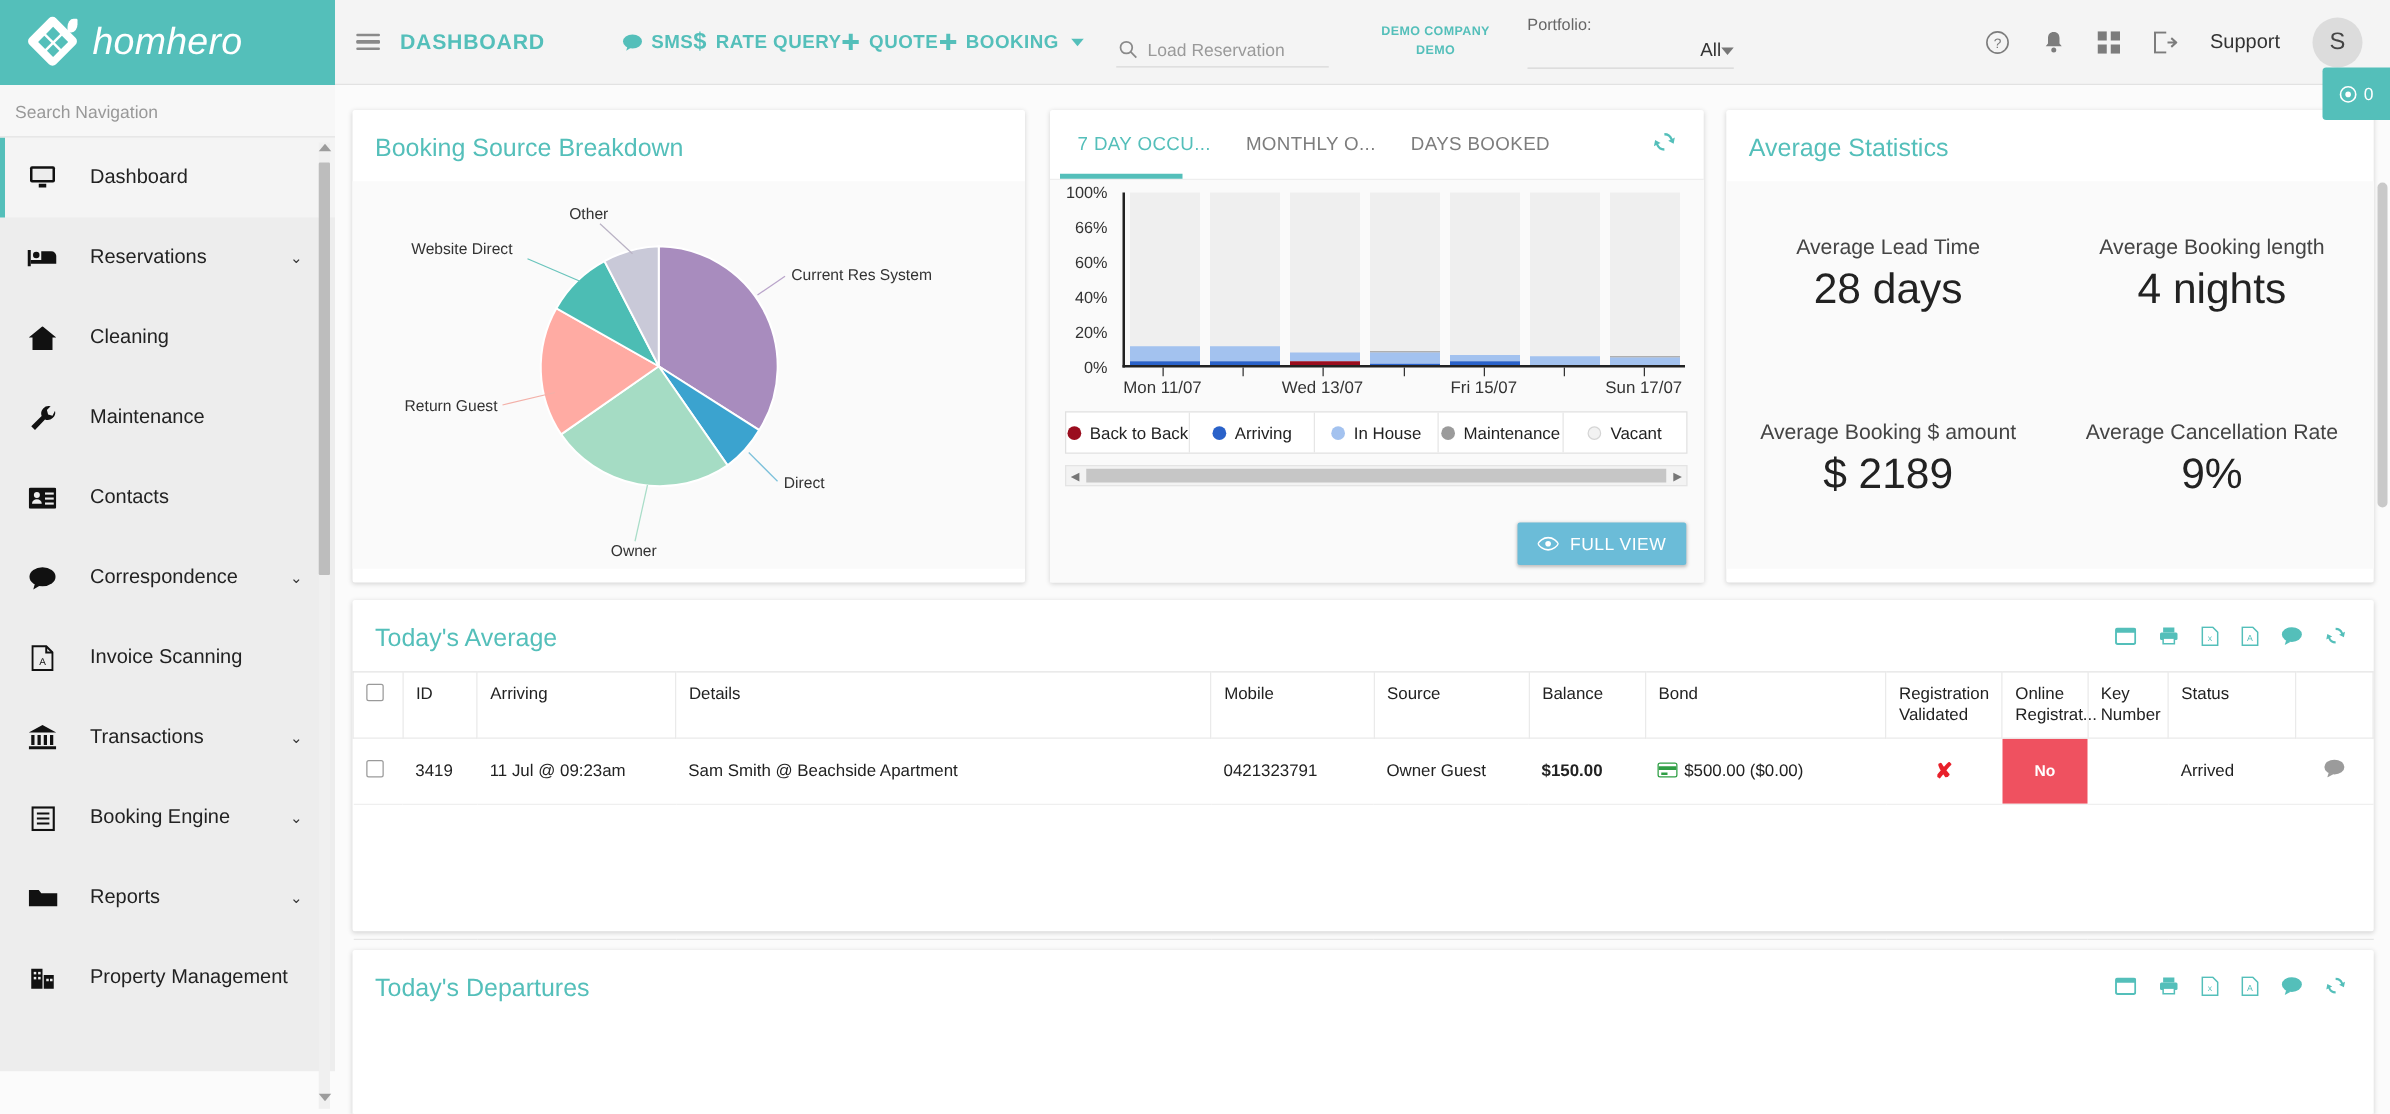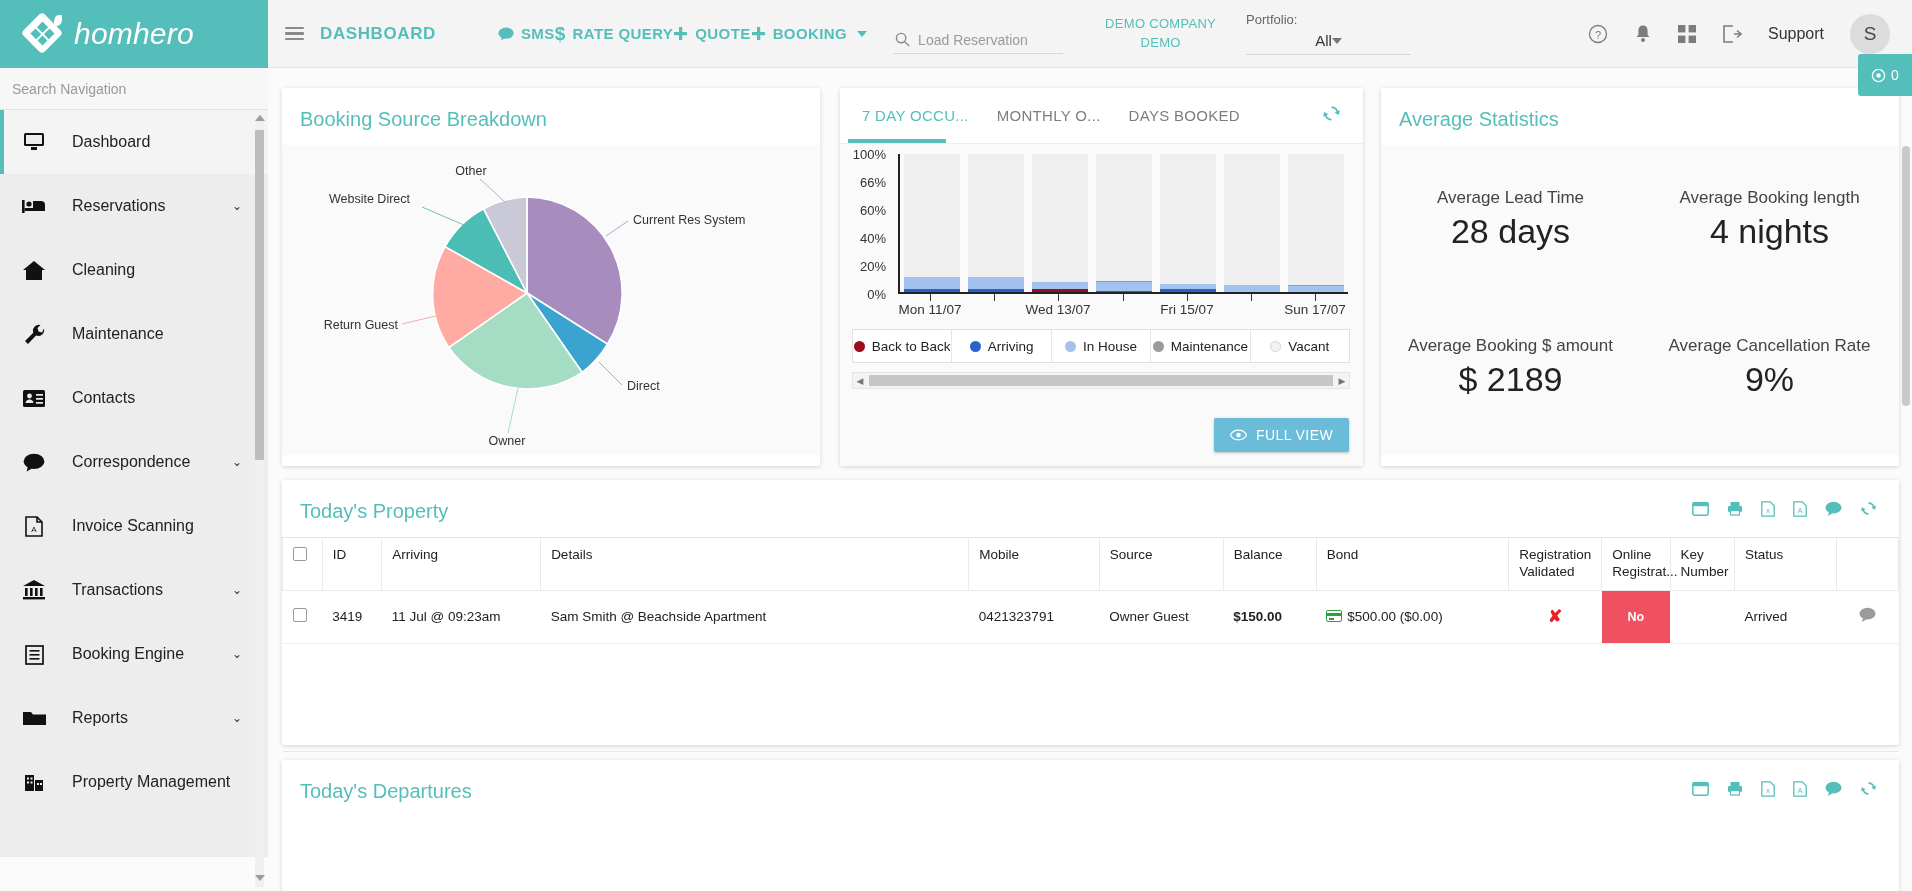--- a/index.html
+++ b/index.html
@@ -62,26 +62,26 @@
     border-bottom: 1px solid #d8d8d8; padding: 4px 2px 5px 2px; width: 170px;
     align-self: center; margin-top: 14px;
   }
   .load-res input {
     border: 0; outline: 0; background: transparent; font-size: 14px;
     color: #555; width: 135px; font-family: "Liberation Sans", sans-serif;
   }
   .load-res input::placeholder { color: #9a9a9a; }
   .company-block {
     margin-left: 42px; align-self: center; text-align: center; color: #54bfba;
-    font-size: 13px; font-weight: normal; line-height: 1.45; letter-spacing: .3px;
+    font-size: 10px; font-weight: bold; line-height: 1.45; letter-spacing: .3px;
   }
   .portfolio-block { margin-left: 30px; align-self: center; width: 165px; }
   .portfolio-label { font-size: 13px; color: #666; margin-bottom: 5px; }
   .portfolio-select {
-    display: flex; align-items: center; justify-content: center;
+    display: flex; align-items: center; justify-content: flex-end;
     border-bottom: 1px solid #d5d5d5; padding-bottom: 5px; cursor: pointer;
   }
   .portfolio-value { font-size: 15px; color: #333; }
   .sel-caret {
     width: 0; height: 0; border-left: 5px solid transparent;
     border-right: 5px solid transparent; border-top: 6px solid #777;
   }
   .top-icons { display: flex; align-items: center; gap: 26px; margin-left: auto; margin-right: 22px; }
   .ticon { color: #7c7c7c; cursor: pointer; display: flex; align-items: center; }
   .support-text { font-size: 16px; color: #333; cursor: pointer; }
@@ -717,21 +717,21 @@
       </div>
       <div class="stat-cell">
         <div class="stat-label">Average Cancellation Rate</div>
         <div class="stat-value">9%</div>
       </div>
     </div>
   </div>
 
   <div class="card arr-panel">
     <div class="panel-head">
-      <div class="card-title">Today's Property</div>
+      <div class="card-title">Today's Average</div>
       <div class="head-icons">
         <span class="hi">
             <svg width="17" height="14" viewBox="0 0 17 14">
               <rect x=".8" y=".8" width="15.4" height="12.4" rx="1.4" fill="none" stroke="#54bfba" stroke-width="1.5"></rect>
               <rect x=".8" y=".8" width="15.4" height="3.4" fill="#54bfba"></rect>
             </svg>
           </span>
         <span class="hi">
             <svg width="16" height="15" viewBox="0 0 16 15">
               <rect x="3.5" y="1" width="9" height="4" fill="#54bfba"></rect>

